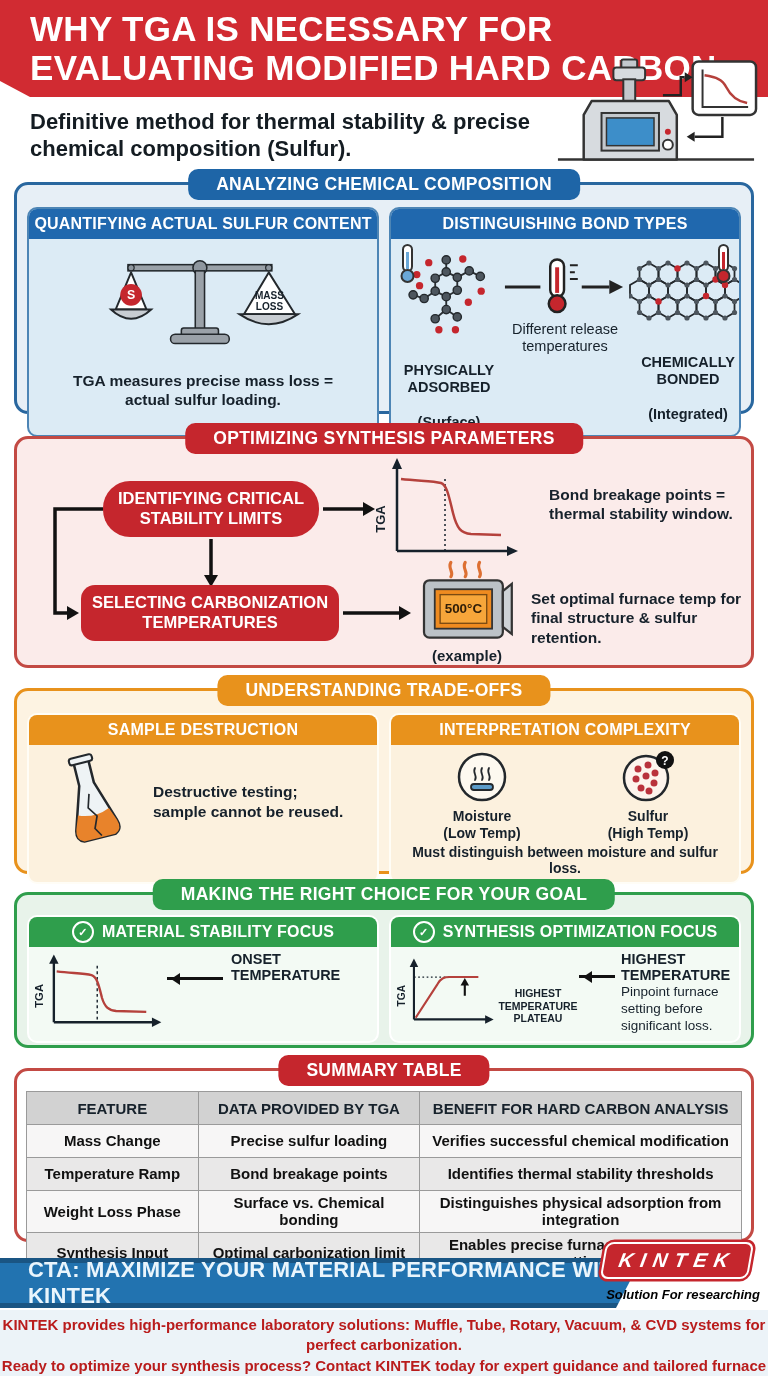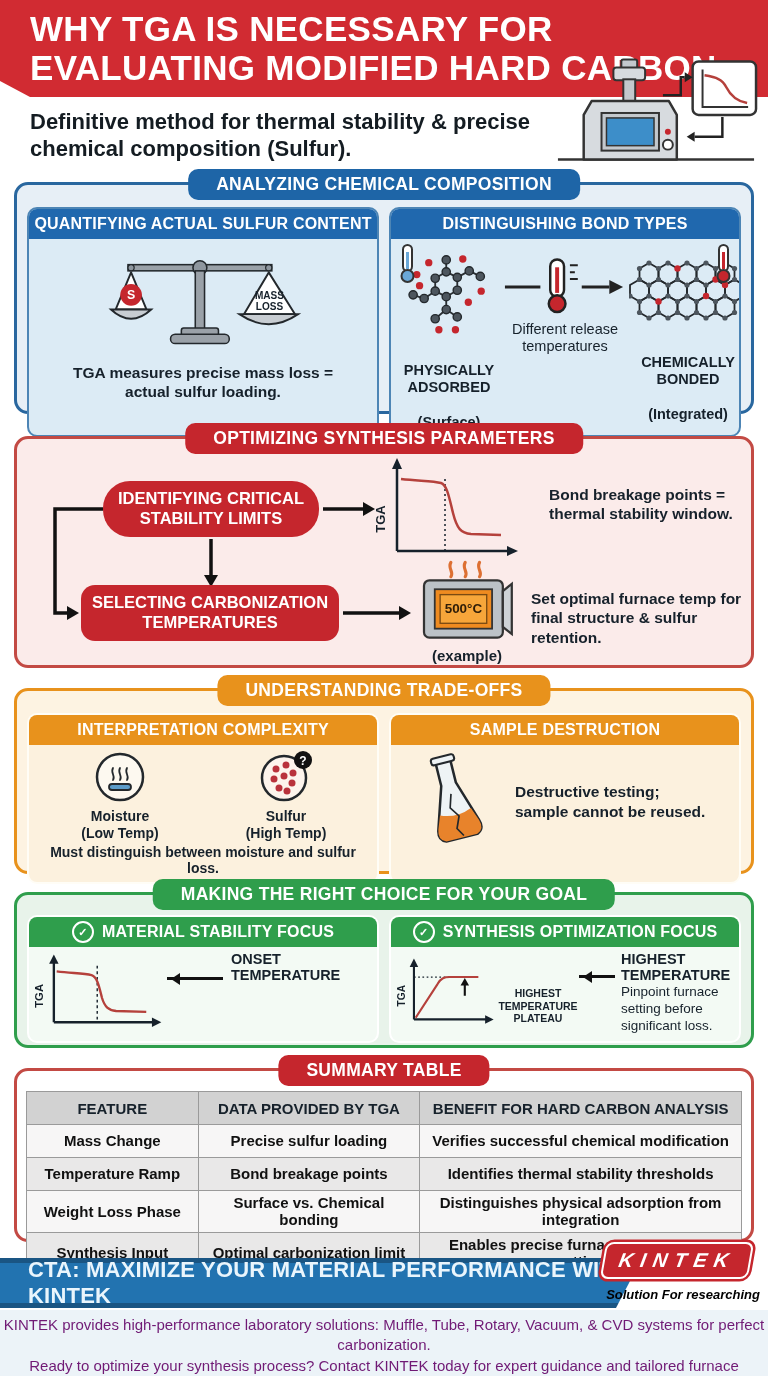--- a/index.html
+++ b/index.html
@@ -87,21 +87,21 @@
            clip-path:polygon(0 0,100% 0,calc(100% - 26px) 100%,0 100%);
            background:linear-gradient(#1a5583 0 5px,#2273b0 5px calc(100% - 5px),#1a5583 calc(100% - 5px) 100%);
            display:flex;align-items:center;}
   .cta-text{padding-left:28px;color:#eaf5fc;font-size:22px;font-weight:700;letter-spacing:.2px;}
   .logo-block{position:absolute;right:8px;top:1242px;width:166px;text-align:center;}
   .logo-box{display:inline-block;background:#c5262d;border:2.5px solid #fff;box-shadow:0 0 0 2.5px #c5262d;border-radius:8px;
             transform:skewX(-10deg);padding:5px 14px;}
   .logo-box span{display:inline-block;transform:skewX(0deg);color:#fff;font-weight:700;font-style:italic;font-size:20px;letter-spacing:7px;}
   .logo-tagline{margin-top:8px;color:#000000;font-weight:700;font-style:italic;font-size:13px;text-align:right;}
   .footer{position:absolute;left:0;top:1310px;width:768px;height:66px;background:#ecf3f8;text-align:center;padding-top:5px;box-sizing:border-box;}
-  .footer-line{font-size:15px;font-weight:400;color:#701a75;line-height:1.35;}
+  .footer-line{font-size:15px;font-weight:700;color:#b91c1c;line-height:1.35;}
 </style>
 </head>
 <body>
 
 <div class="page">
 
   <div class="banner">
     <h1 class="banner-title">WHY TGA IS NECESSARY FOR EVALUATING MODIFIED HARD CARBON</h1>
   </div>
   <div class="subheader">
@@ -142,21 +142,21 @@
             <rect x="85" y="118" width="76" height="12" rx="6" fill="#9aa1a8" stroke="#23282c" stroke-width="2"></rect>
             <path d="M34,38 L14,86 L54,86 Z" fill="#fff" stroke="#23282c" stroke-width="2.5" stroke-linejoin="round"></path>
             <path d="M8,86 Q34,110 60,86 Z" fill="#c8cdd2" stroke="#23282c" stroke-width="2.5"></path>
             <circle cx="34" cy="67" r="14" fill="#c5262d"></circle>
             <text x="34" y="73" text-anchor="middle" font-size="16" font-weight="bold" fill="#fff">S</text>
             <path d="M212,38 L180,92 L246,92 Z" fill="#fff" stroke="#23282c" stroke-width="2.5" stroke-linejoin="round"></path>
             <path d="M174,92 Q212,118 250,92 Z" fill="#c8cdd2" stroke="#23282c" stroke-width="2.5"></path>
             <text x="213" y="72" text-anchor="middle" font-size="13" font-weight="bold" fill="#16212b">MASS</text>
             <text x="213" y="86" text-anchor="middle" font-size="13" font-weight="bold" fill="#16212b">LOSS</text>
           </svg>
-          <div class="scale-caption" style="margin:0 auto;width:262px;">TGA measures precise mass loss = actual sulfur loading.</div>
+          <div class="scale-caption" style="margin:8px auto;width:262px;">TGA measures precise mass loss = actual sulfur loading.</div>
         </div>
       </div>
       <div class="card card-blue">
         <div class="chead chead-blue">DISTINGUISHING BOND TYPES</div>
         <div class="bond-body">
           <svg class="thermo-corner" style="left:8px;" width="18" height="40" viewBox="0 0 18 40">
             <rect x="4" y="2" width="9" height="26" rx="4.5" fill="#fff" stroke="#333" stroke-width="2"></rect>
             <rect x="7" y="9" width="3" height="17" fill="#6aa8d8"></rect>
             <circle cx="8.5" cy="33" r="6" fill="#6aa8d8" stroke="#333" stroke-width="2"></circle>
           </svg>
@@ -337,20 +337,34 @@
       </svg>
       <div class="furnace-caption">(example)</div>
     </div>
     <div class="rednote" style="left:514px;top:150px;width:218px;">Set optimal furnace temp for final structure &amp; sulfur retention.</div>
   </div>
 
   <div class="sec sec-orange">
     <div class="pill pill-orange">UNDERSTANDING TRADE-OFFS</div>
     <div class="cards">
       <div class="card card-orange">
+        <div class="chead chead-orange">SAMPLE DESTRUCTION</div>
+        <div class="destruct-body">
+          <svg width="92" height="102" viewBox="0 0 110 120">
+            <g transform="rotate(-14 55 60)">
+              <path d="M46,10 L46,38 L30,88 Q26,100 36,104 L74,104 Q84,100 80,88 L64,38 L64,10 Z" fill="#eef3f5" stroke="#23282c" stroke-width="3" stroke-linejoin="round"></path>
+              <path d="M36,72 L30,88 Q26,100 36,104 L74,104 Q84,100 80,88 L74,72 Q55,80 36,72 Z" fill="#e8832b"></path>
+              <rect x="41" y="4" width="28" height="8" rx="3" fill="#eef3f5" stroke="#23282c" stroke-width="2.5"></rect>
+              <path d="M55,50 L50,66 L58,78 L52,92 L58,102" stroke="#23282c" stroke-width="2" fill="none"></path>
+            </g>
+          </svg>
+          <div class="destruct-text">Destructive testing; sample cannot be reused.</div>
+        </div>
+      </div>
+      <div class="card card-orange">
         <div class="chead chead-orange">INTERPRETATION COMPLEXITY</div>
         <div class="complex-body">
           <div class="complex-icons">
             <div class="complex-col">
               <svg width="52" height="52" viewBox="0 0 52 52">
                 <circle cx="26" cy="26" r="23" fill="#fdf9f0" stroke="#23282c" stroke-width="2.5"></circle>
                 <rect x="15" y="33" width="22" height="6" rx="3" fill="#5b9bc8" stroke="#23282c" stroke-width="1.8"></rect>
                 <g stroke="#23282c" stroke-width="1.8" fill="none" stroke-linecap="round">
                   <path d="M19,29 c3,-4 -3,-7 0,-12"></path>
                     <path d="M26,29 c3,-4 -3,-7 0,-12"></path>
@@ -376,34 +390,20 @@
                 <circle cx="44" cy="9" r="9" fill="#111"></circle>
                 <text x="44" y="13.5" text-anchor="middle" font-size="12" font-weight="bold" fill="#fff">?</text>
               </svg>
               <div class="complex-label">Sulfur</div>
               <div class="complex-label">(High Temp)</div>
             </div>
           </div>
           <div class="complex-note">Must distinguish between moisture and sulfur loss.</div>
         </div>
       </div>
-      <div class="card card-orange">
-        <div class="chead chead-orange">SAMPLE DESTRUCTION</div>
-        <div class="destruct-body">
-          <svg width="92" height="102" viewBox="0 0 110 120">
-            <g transform="rotate(-14 55 60)">
-              <path d="M46,10 L46,38 L30,88 Q26,100 36,104 L74,104 Q84,100 80,88 L64,38 L64,10 Z" fill="#eef3f5" stroke="#23282c" stroke-width="3" stroke-linejoin="round"></path>
-              <path d="M36,72 L30,88 Q26,100 36,104 L74,104 Q84,100 80,88 L74,72 Q55,80 36,72 Z" fill="#e8832b"></path>
-              <rect x="41" y="4" width="28" height="8" rx="3" fill="#eef3f5" stroke="#23282c" stroke-width="2.5"></rect>
-              <path d="M55,50 L50,66 L58,78 L52,92 L58,102" stroke="#23282c" stroke-width="2" fill="none"></path>
-            </g>
-          </svg>
-          <div class="destruct-text">Destructive testing; sample cannot be reused.</div>
-        </div>
-      </div>
     </div>
   </div>
 
   <div class="sec sec-green">
     <div class="pill pill-green">MAKING THE RIGHT CHOICE FOR YOUR GOAL</div>
     <div class="cards" style="padding-top:20px;">
       <div class="card card-green">
         <div class="chead chead-green">
           <span class="check">✓</span>
           <span>MATERIAL STABILITY FOCUS</span>

